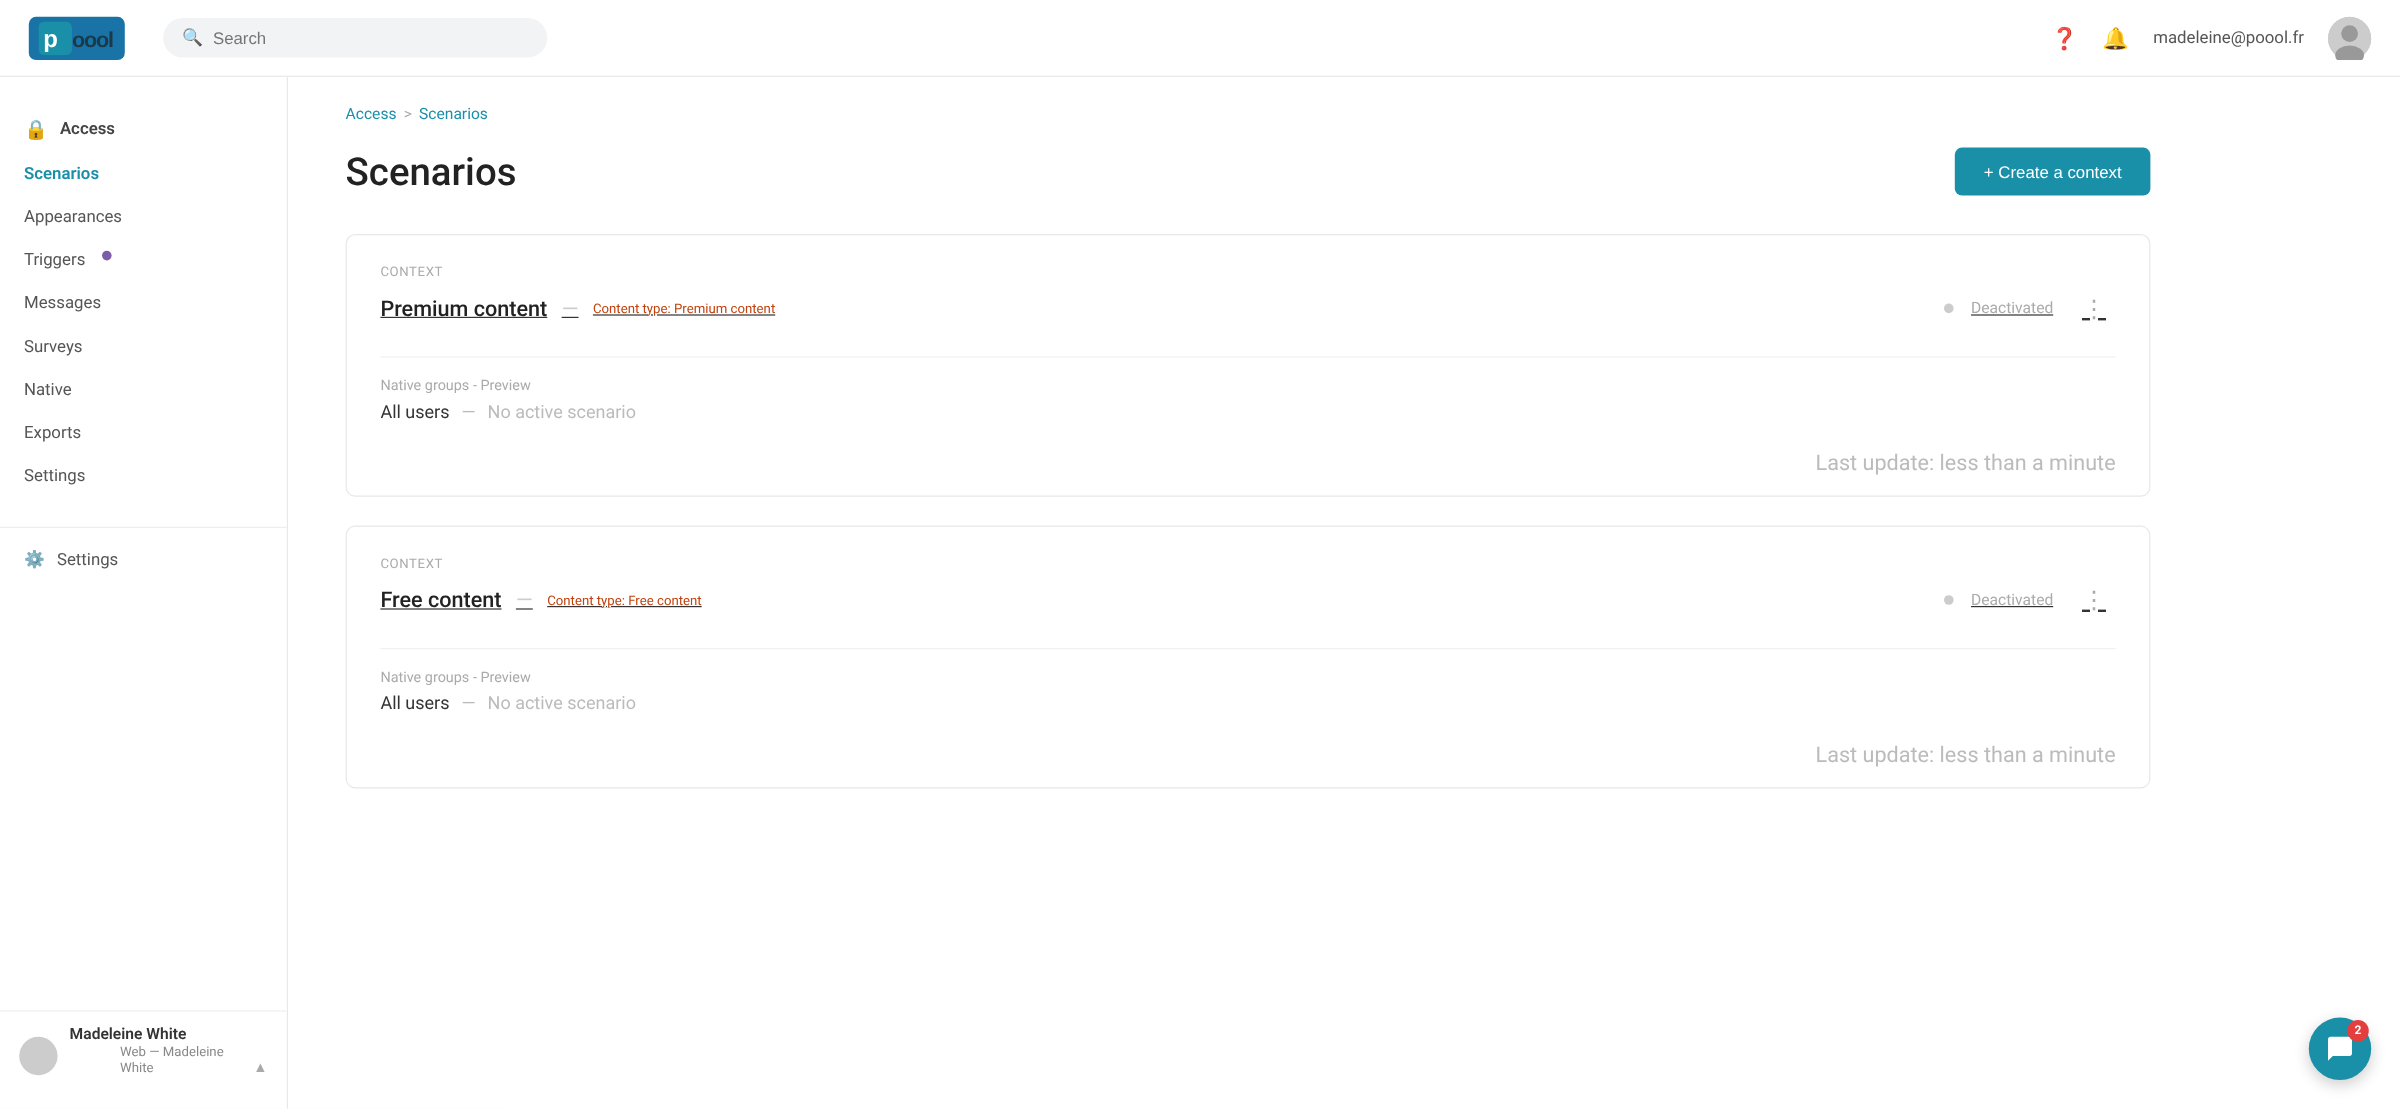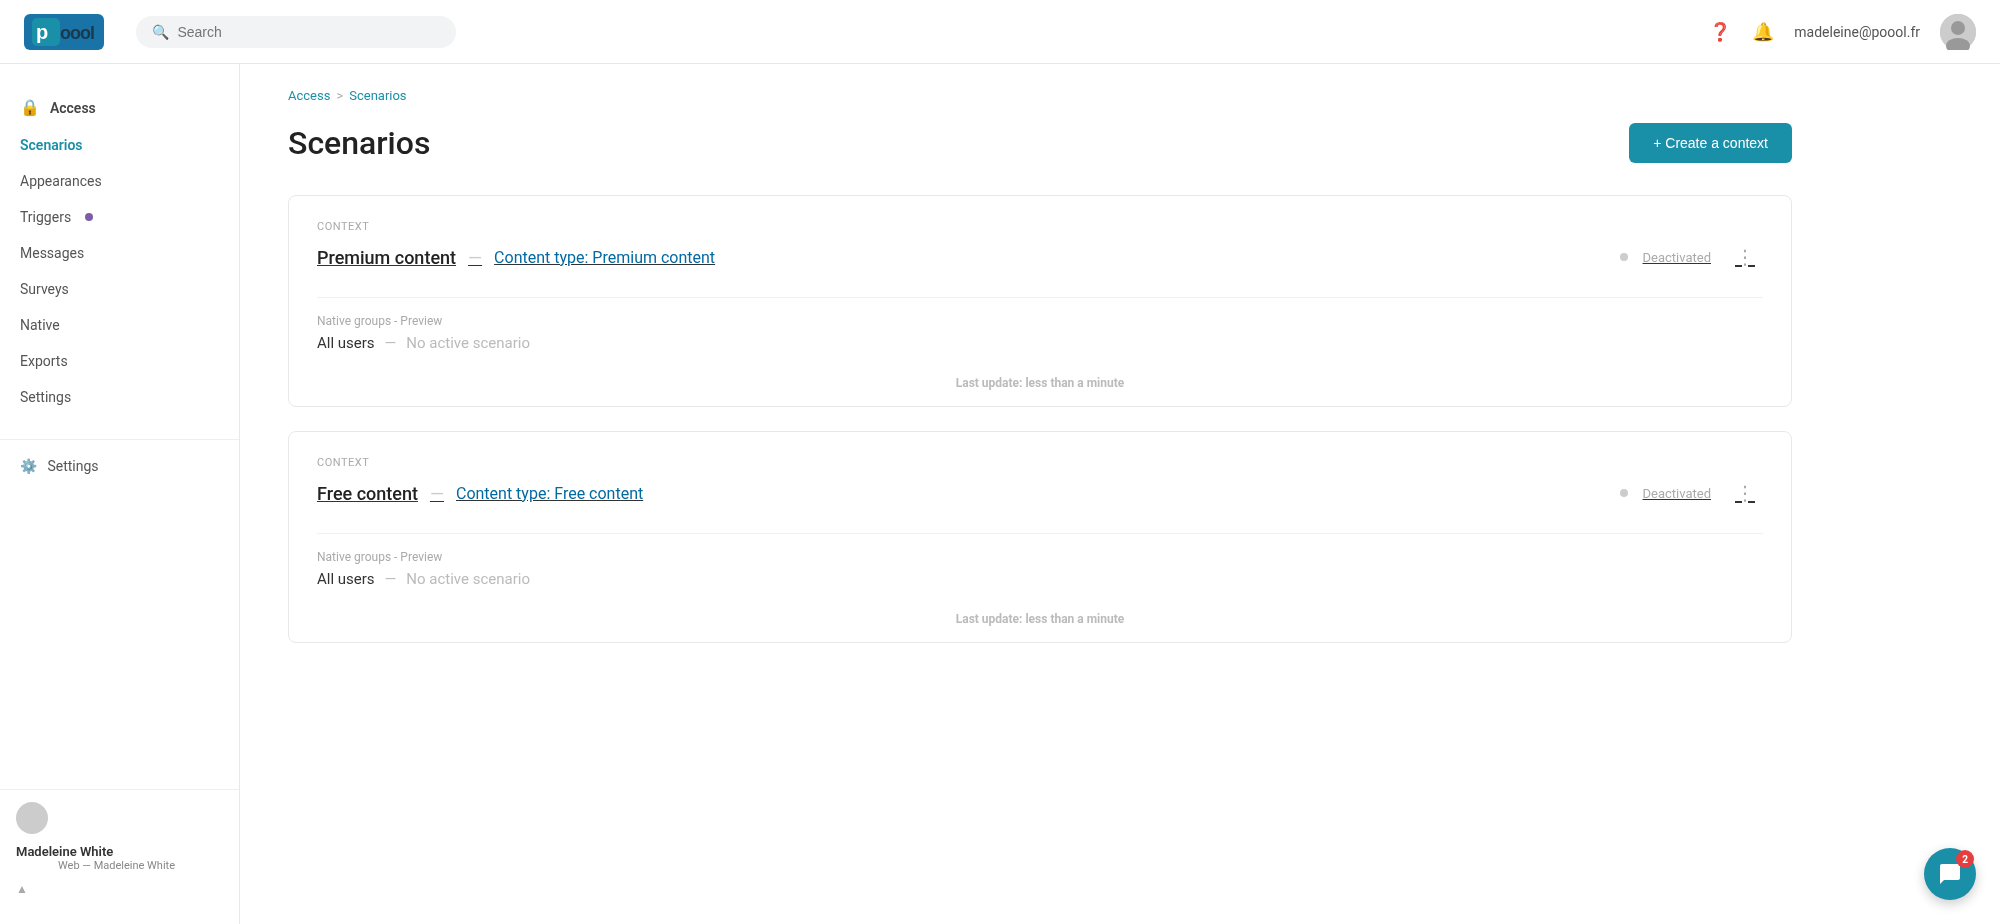--- a/index.html
+++ b/index.html
@@ -37,21 +37,21 @@
     .sidebar-section { padding: 8px 0; }
     .sidebar-item {
       display: flex; align-items: center; padding: 10px 20px; cursor: pointer;
       font-size: 14px; color: #555; gap: 10px; border-radius: 0;
     }
     .sidebar-item.active { color: #1a8fa8; font-weight: 600; }
     .sidebar-item .sidebar-icon { font-size: 16px; color: #1a8fa8; }
     .sidebar-item .sidebar-label { font-size: 14px; }
     .sidebar-item.section-header { font-size: 13px; font-weight: 600; color: #444; }
     .sidebar-dot { width: 8px; height: 8px; background: #7b5ea7; border-radius: 50%; margin-left: 4px; }
-    .sidebar-bottom { margin-top: auto; border-top: 1px solid #eee; padding: 12px 16px; display: flex; align-items: flex-start; gap: 10px; cursor: pointer; flex-direction: column; }
+    .sidebar-bottom { margin-top: auto; border-top: 1px solid #eee; padding: 12px 16px; display: flex; align-items: flex-end; gap: 10px; cursor: pointer; }
     .sidebar-bottom-avatar { width: 32px; height: 32px; border-radius: 50%; background: #ccc; }
     .sidebar-bottom-info { flex: 1; }
     .sidebar-bottom-name { font-size: 13px; font-weight: 600; color: #333; }
     .sidebar-bottom-sub { font-size: 11px; color: #888; margin-left: 42px; }
     .sidebar-bottom-arrow { color: #aaa; font-size: 12px; }
     .sidebar-settings-item { display: flex; align-items: center; padding: 10px 20px; cursor: pointer; font-size: 14px; color: #555; gap: 10px; }
 
     
     .main { flex: 1; overflow-y: auto; background: #fff; padding: 0; }
     .main-inner { padding: 24px 48px; max-width: 1600px; }
@@ -75,31 +75,31 @@
     .card {
       border: 1px solid #e8e8e8; border-radius: 8px; margin-bottom: 24px;
       background: #fff; overflow: hidden;
     }
     .card-inner { padding: 24px 28px; }
     .card-context-label { font-size: 11px; color: #aaa; text-transform: uppercase; letter-spacing: 0.5px; margin-bottom: 8px; }
     .card-title-row { display: flex; align-items: center; justify-content: space-between; text-decoration: underline; }
     .card-title-left { display: flex; align-items: center; gap: 12px; }
     .card-name { font-size: 18px; font-weight: 500; color: #222; }
     .card-sep { color: #ccc; font-size: 18px; }
-    .card-type { font-size: 16px; color: #0369a1; text-align: right; }
+    .card-type { font-size: 11px; color: #c2410c; text-align: right; }
     .card-title-right { display: flex; align-items: center; gap: 16px; }
     .deactivated-badge { display: flex; align-items: center; gap: 15px; font-size: 13px; color: #aaa; }
     .deactivated-dot { width: 8px; height: 8px; border-radius: 50%; background: #ccc; }
     .card-menu { color: #aaa; font-size: 20px; cursor: pointer; padding: 4px 8px; }
     .card-divider { border: none; border-top: 1px solid #f0f0f0; margin: 0 28px; }
     .card-row { padding: 16px 28px; }
     .card-row-label { font-size: 12px; color: #aaa; margin-bottom: 6px; }
     .card-row-content { display: flex; align-items: flex-start; gap: 10px; font-size: 15px; color: #333; }
     .card-row-sub { color: #bbb; font-size: 15px; }
-    .card-footer { padding: 8px 28px 16px; text-align: center; font-size: 12px; color: #bbb; font-weight: bold; }
+    .card-footer { padding: 8px 28px 16px; text-align: right; font-size: 18px; color: #bbb; }
 
     
     .chat-bubble {
       position: fixed; bottom: 24px; right: 24px;
       width: 52px; height: 52px; background: #1a8fa8; border-radius: 50%;
       display: flex; align-items: center; justify-content: center;
       cursor: pointer; box-shadow: 0 4px 12px rgba(0,0,0,0.2);
     }
     .chat-badge {
       position: absolute; top: 2px; right: 2px; background: #e53e3e;
@@ -148,21 +148,21 @@
         <span class="sidebar-icon">🔒</span>
         <span class="sidebar-label">Access</span>
       </div>
 
       <div class="sidebar-item active">
         <span class="sidebar-label">Scenarios</span>
       </div>
       <div class="sidebar-item">
         <span class="sidebar-label">Appearances</span>
       </div>
-      <div class="sidebar-item" style="display:flex;align-items:center;">
+      <div class="sidebar-item" style="display:flex;align-items:flex-start;">
         <span class="sidebar-label">Triggers</span>
         <span class="sidebar-dot"></span>
       </div>
       <div class="sidebar-item">
         <span class="sidebar-label">Messages</span>
       </div>
       <div class="sidebar-item">
         <span class="sidebar-label">Surveys</span>
       </div>
       <div class="sidebar-item">

